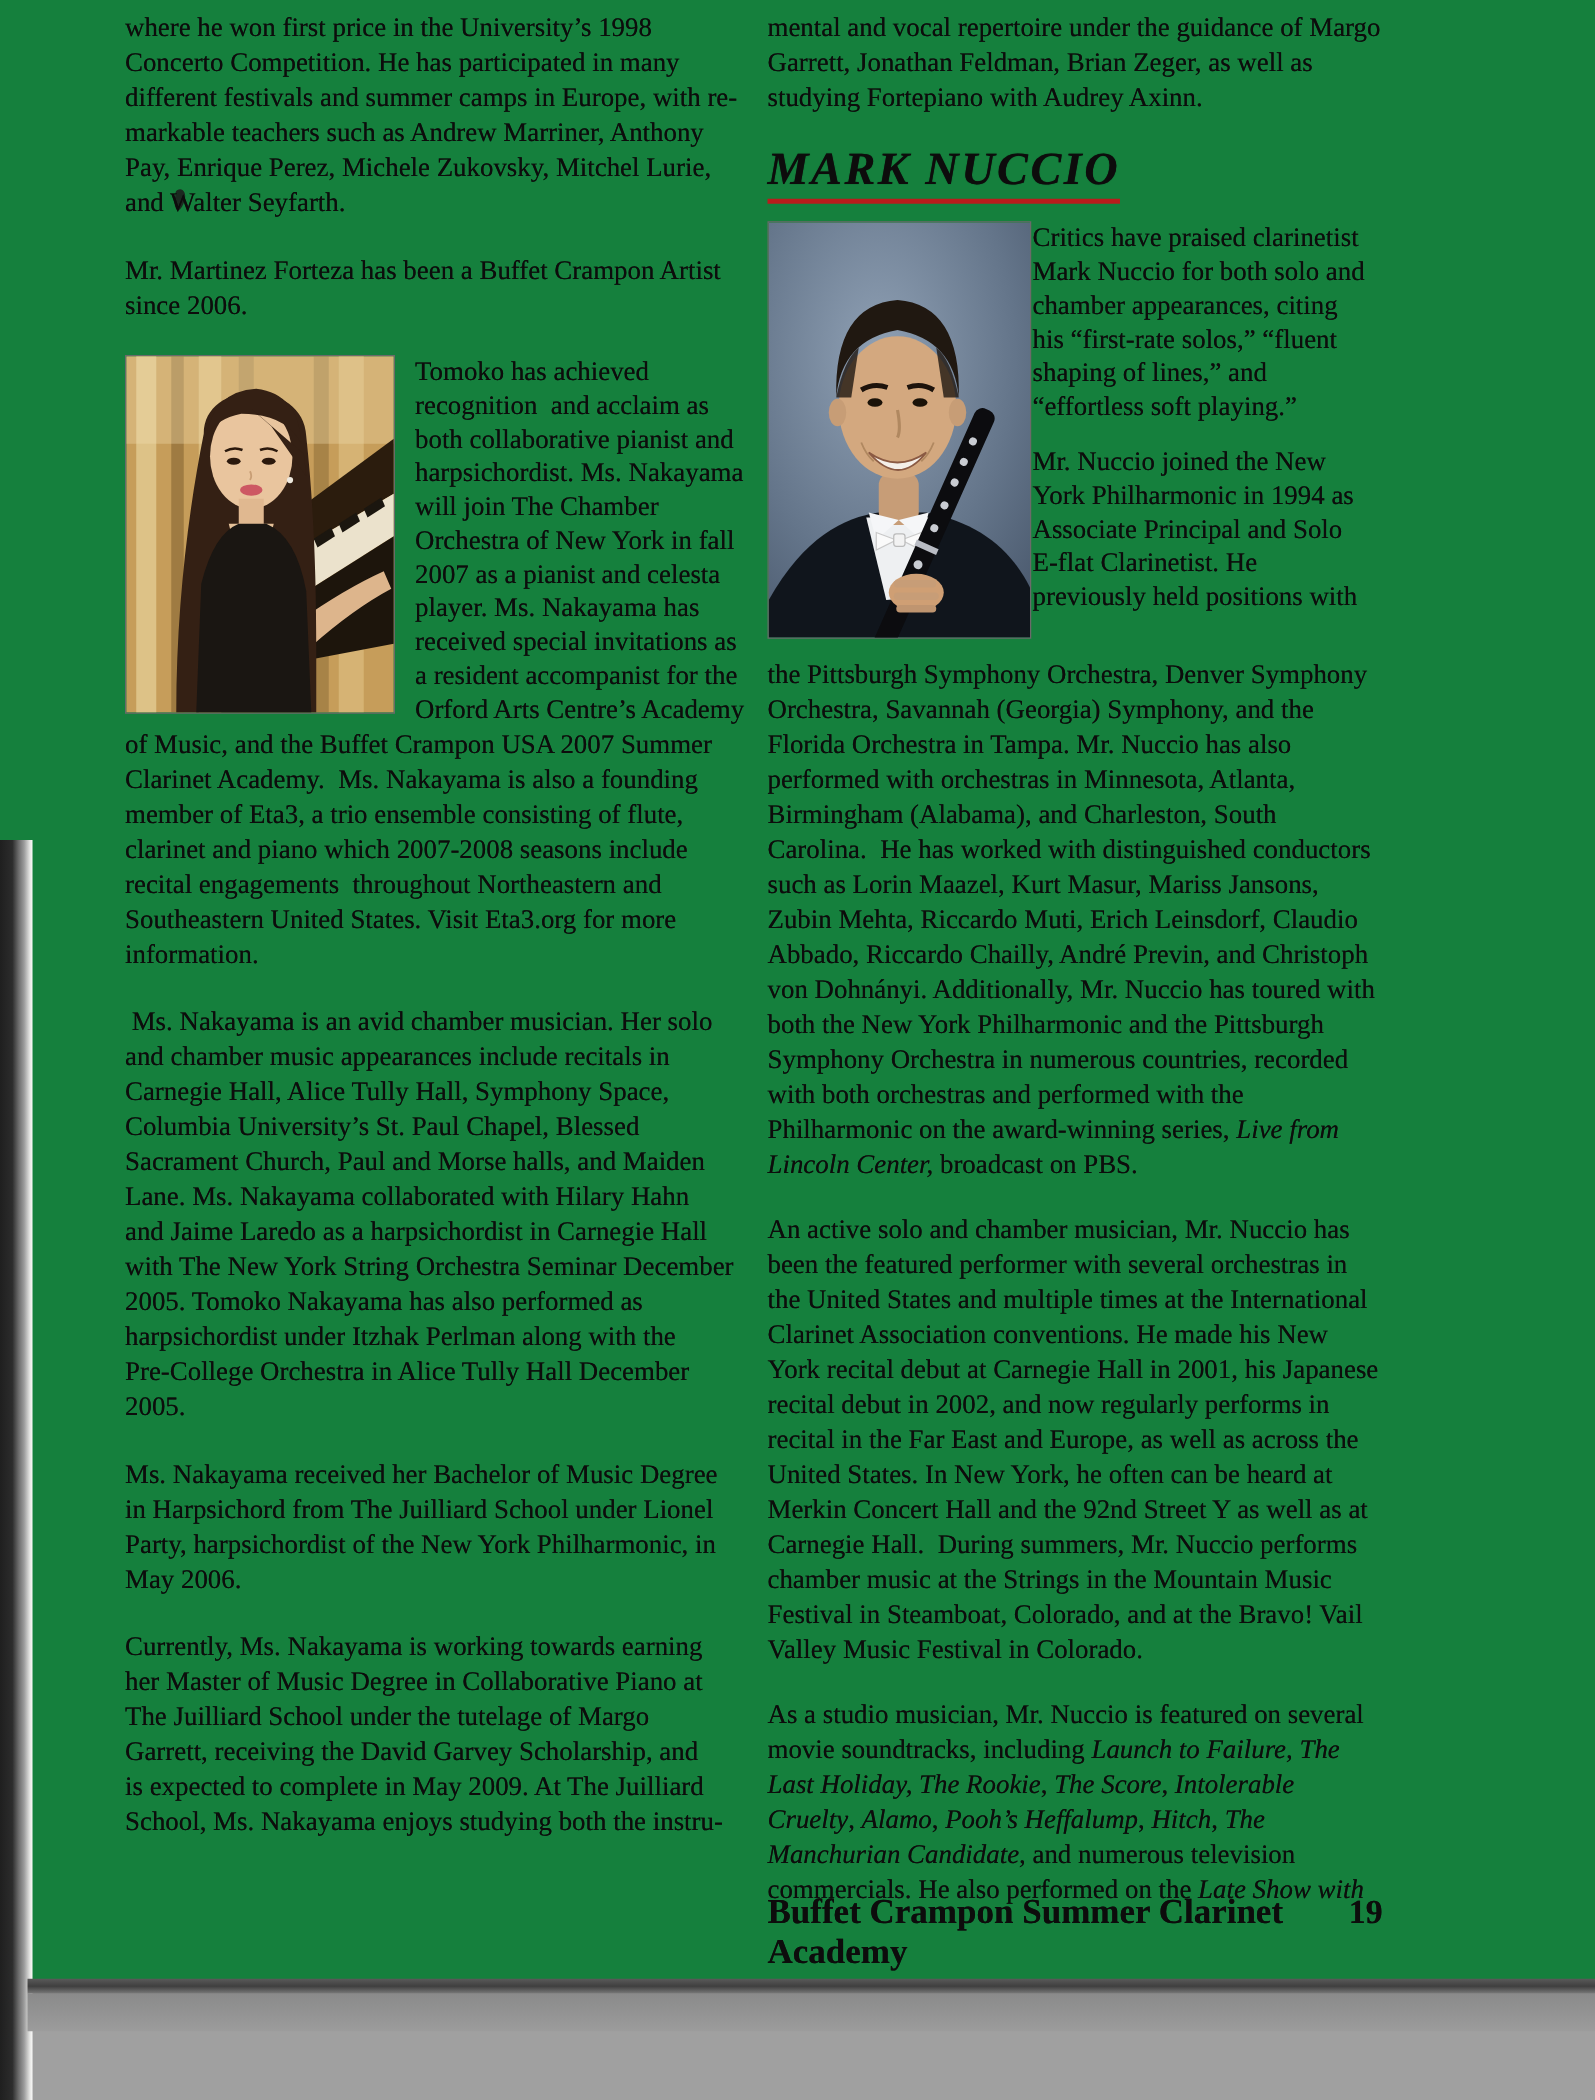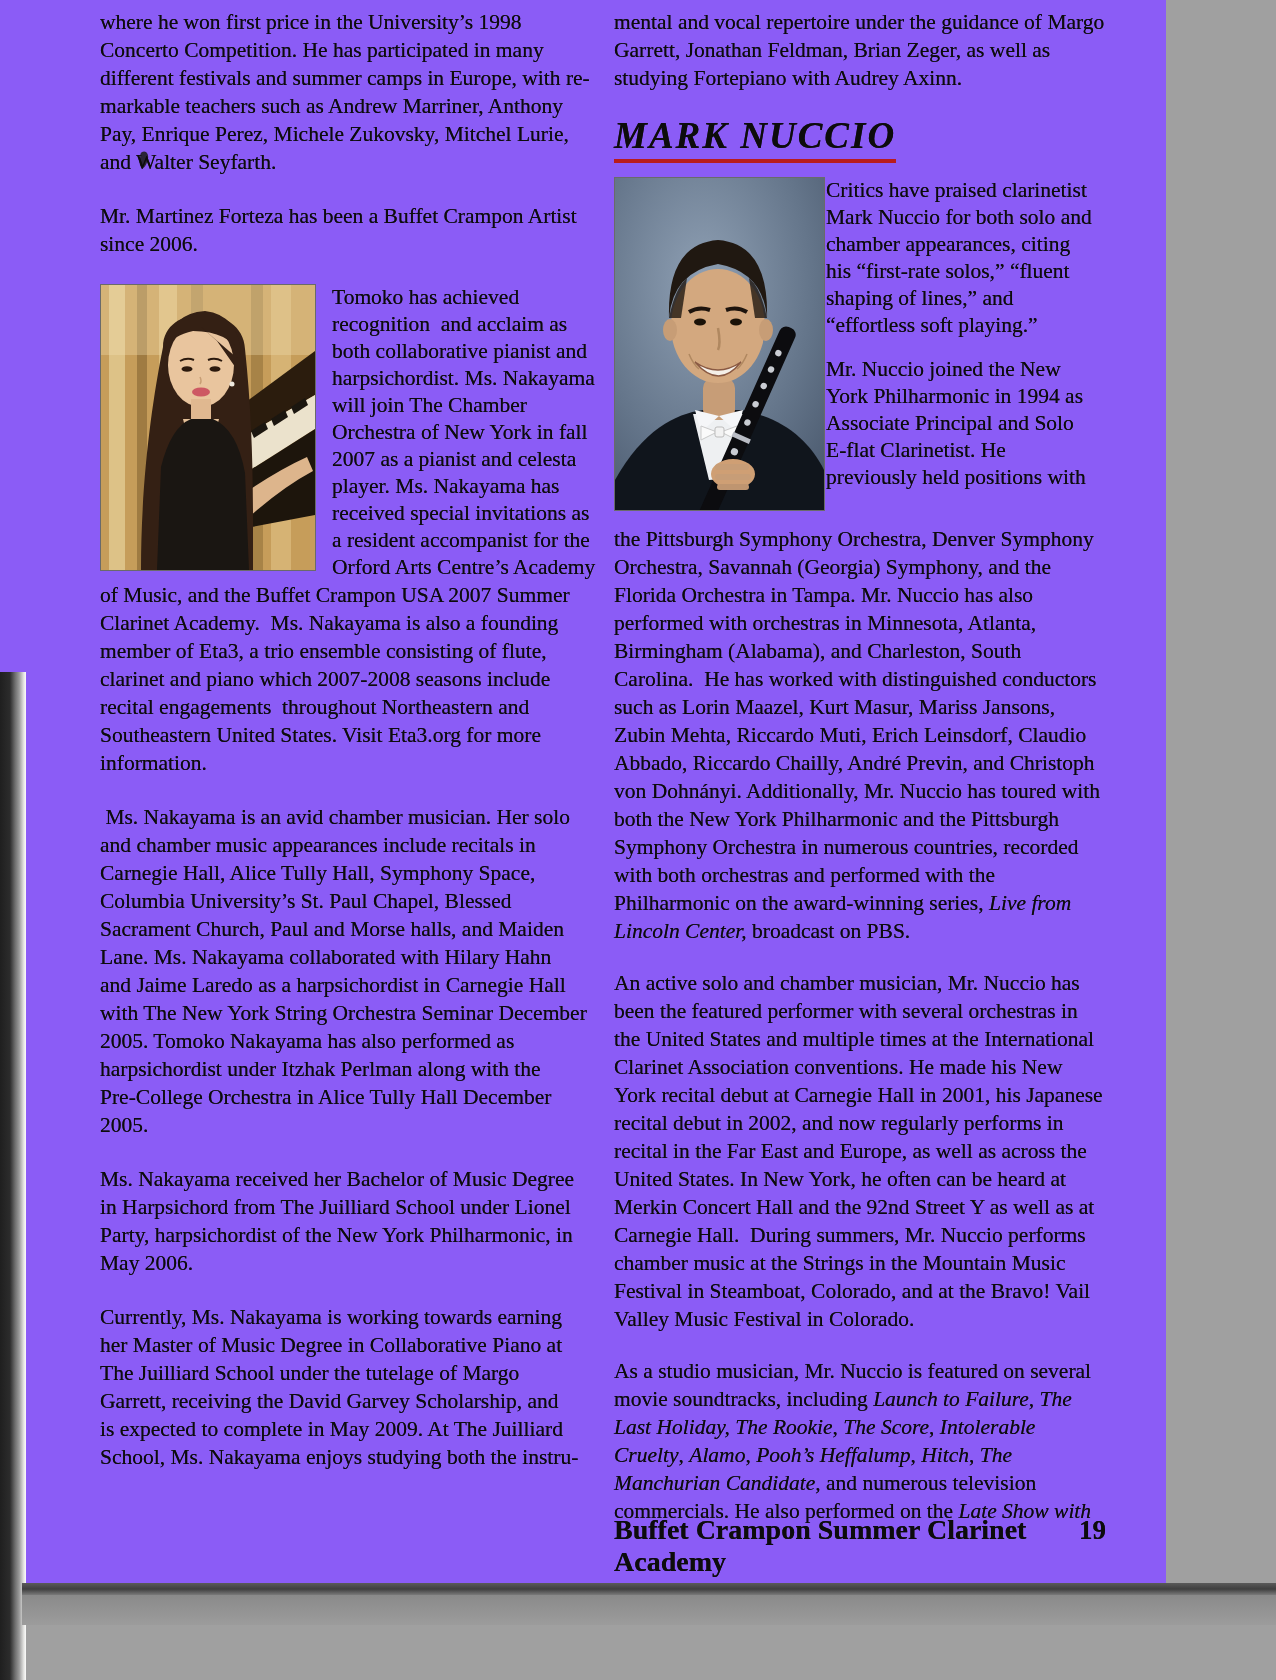--- a/index.html
+++ b/index.html
@@ -2,22 +2,22 @@
 <html><head>
 <meta charset="utf-8">
 <style>
   html,body{margin:0;padding:0;}
   body{
     width:1276px;height:1680px;position:relative;overflow:hidden;
     background:#a0a0a0;
     font-family:"Liberation Serif","DejaVu Serif",serif;
   }
   .page{
-    position:absolute;left:0;top:0;width:1166px;height:1584px;
-    background:#8b5cf6;
+    position:absolute;left:0;top:0;width:1276px;height:1584px;
+    background:#15803d;
   }
   
   .left-strip{
     position:absolute;left:0;top:672px;width:26px;height:1008px;
     background:linear-gradient(90deg,#1f1f1f 0%,#2c2c2c 38%,#6e6e6e 58%,#9b9b9b 74%,#e6e6e4 92%,#fbfbfa 100%);
   }
   .page-bottom-edge{
     position:absolute;left:22px;top:1583px;width:1254px;height:12px;
     background:linear-gradient(180deg,#5a5a5a,#3f3f3f 50%,#7a7a7a);
   }

